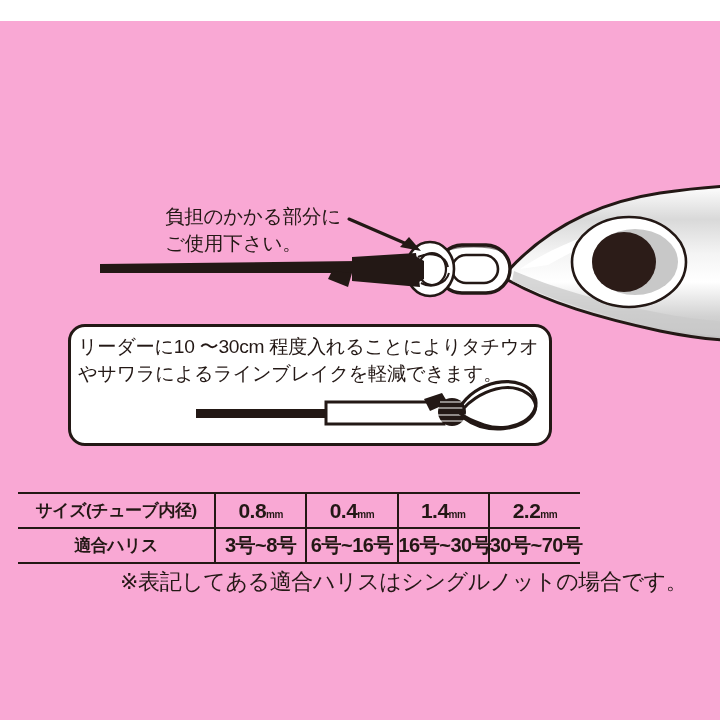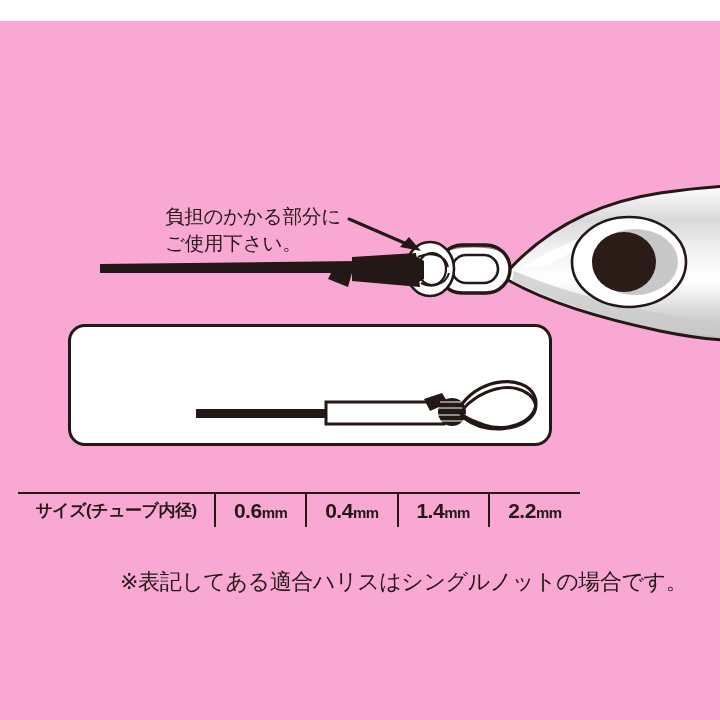--- a/index.html
+++ b/index.html
@@ -98,21 +98,21 @@
   .spec-table tr.r2 td { border-top: 2.4px solid #231815; border-bottom: 2.4px solid #231815; }
   .spec-table td.lbl {
     width: 196px;
     font-size: 17px;
   }
   .spec-table td.val {
     border-left: 2px solid #231815;
     font-size: 21px;
   }
   .spec-table tr.r2 td.val { font-size: 20px; }
-  .unit-mm { font-size: 15px; letter-spacing: -0.5px; }
+  .unit-mm { font-size: 10px; letter-spacing: -0.5px; }
 
   .footnote {
     position: absolute;
     left: 120px;
     top: 546px;
     font-size: 22px;
     font-weight: 500;
     letter-spacing: -0.4px;
     color: #231815;
     white-space: nowrap;
@@ -187,20 +187,22 @@
     <g>
       <line x1="349" y1="198" x2="416" y2="227" stroke="#231815" stroke-width="3.1" stroke-linecap="round"></line>
       <path d="M 421,230 L 400,226 L 409,216 Z" fill="#231815"></path>
     </g>
   </svg>
 
   <div class="callout-text">負担のかかる部分に
 ご使用下さい。</div>
 
   <div class="info-box"></div>
+  <div class="info-text">リーダーに10 〜30cm 程度入れることによりタチウオ
+やサワラによるラインブレイクを軽減できます。</div>
 
   <svg class="art" viewBox="0 0 720 720" xmlns="http://www.w3.org/2000/svg">
 
     <g>
       <rect x="196" y="388" width="132" height="9" fill="#231815"></rect>
     </g>
 
     <g>
       <rect x="326" y="381" width="118" height="22" fill="#ffffff" stroke="#231815" stroke-width="3"></rect>
     </g>
@@ -223,23 +225,30 @@
                C 486,414 524,410 534,392
                C 542,377 520,362 496,368
                C 480,372 468,382 463,388" fill="none" stroke="#231815" stroke-width="3.2"></path>
     </g>
   </svg>
 
   <table class="spec-table">
     <tbody>
       <tr class="r1">
         <td class="lbl">サイズ(チューブ内径)</td>
-        <td class="val"><span>0.6</span><span class="unit-mm">mm</span></td>
+        <td class="val"><span>0.8</span><span class="unit-mm">mm</span></td>
         <td class="val"><span>0.4</span><span class="unit-mm">mm</span></td>
         <td class="val"><span>1.4</span><span class="unit-mm">mm</span></td>
         <td class="val"><span>2.2</span><span class="unit-mm">mm</span></td>
       </tr>
+      <tr class="r2">
+        <td class="lbl">適合ハリス</td>
+        <td class="val">3号~8号</td>
+        <td class="val">6号~16号</td>
+        <td class="val">16号~30号</td>
+        <td class="val">30号~70号</td>
+      </tr>
     </tbody>
   </table>
 
   <div class="footnote">※表記してある適合ハリスはシングルノットの場合です。</div>
 
 </div>
 
 </body></html>

